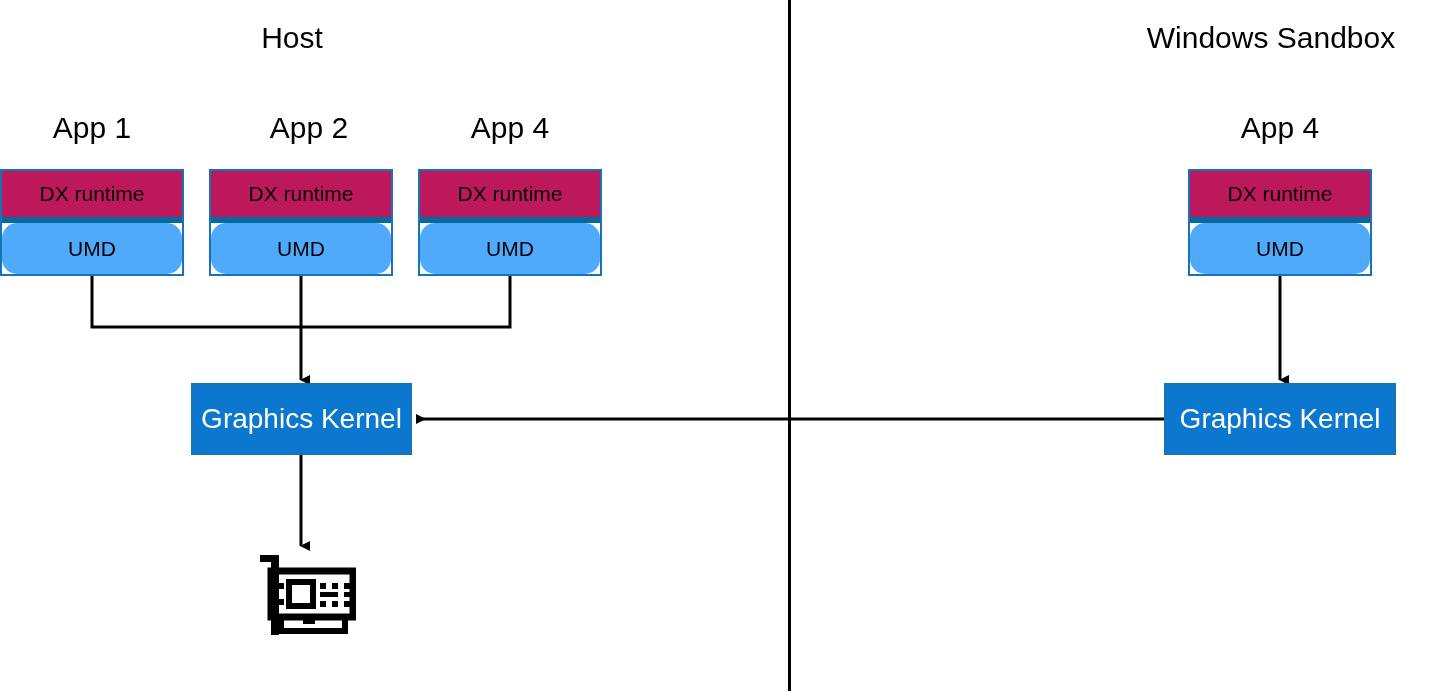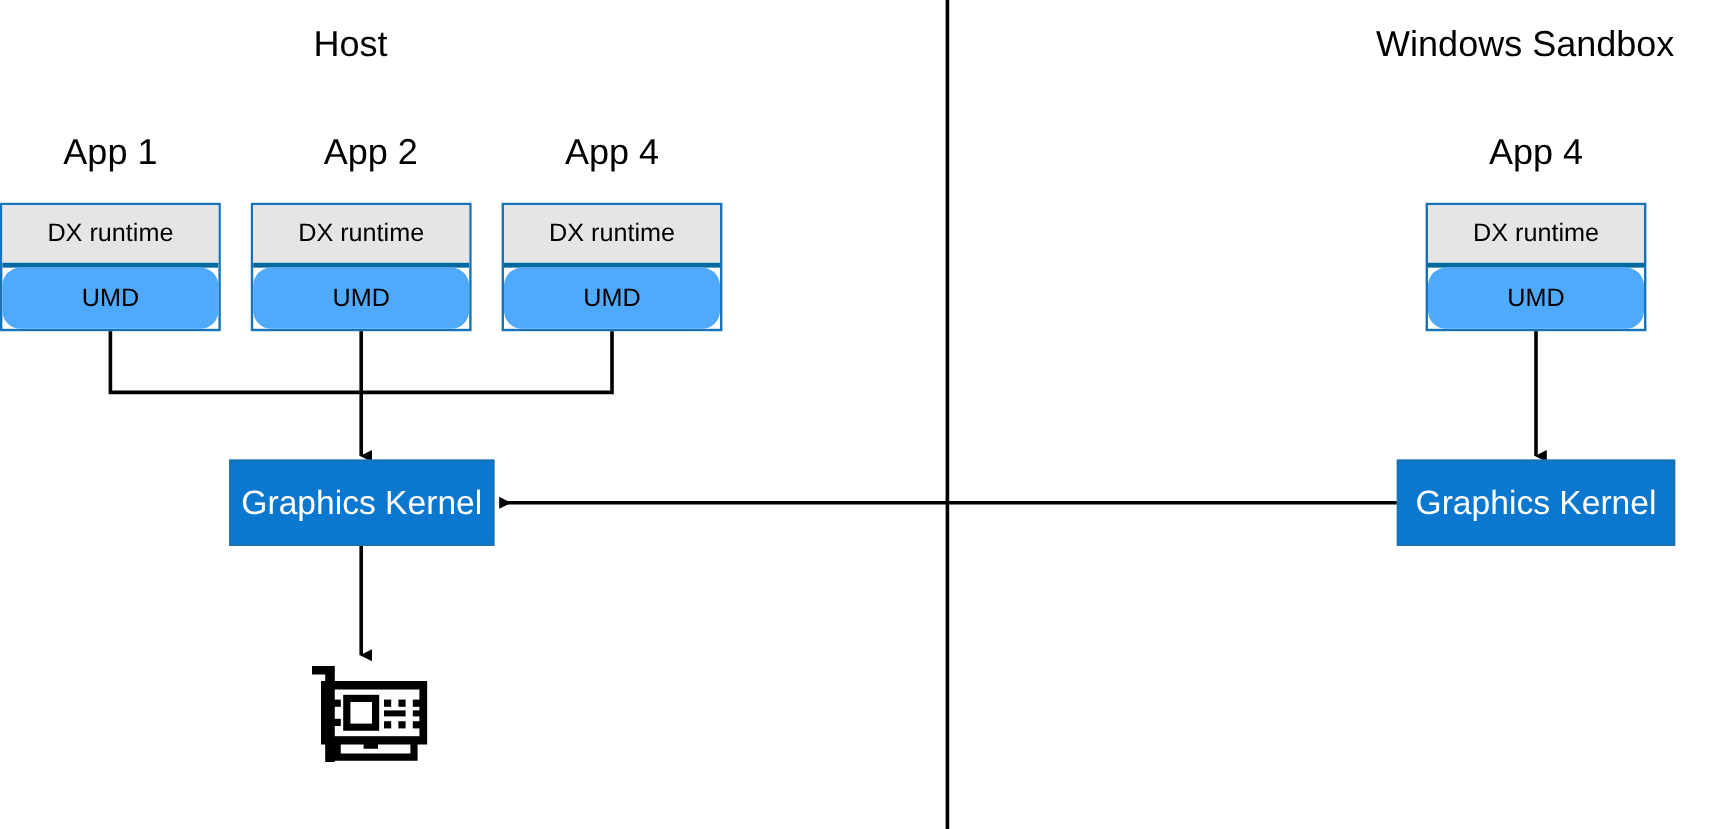--- a/index.html
+++ b/index.html
@@ -43,23 +43,23 @@
   .layer {
     box-sizing: border-box;
     display: flex;
     align-items: center;
     justify-content: center;
     font-size: 21px;
     color: #000000;
     width: 100%;
   }
   .layer-dx {
-    background: #e5e5e5;
+    background: #be185d;
     height: 52px;
-    border-bottom: 4px solid #0369a1;
+    border-bottom: 6px solid #0369a1;
   }
   .layer-umd {
     background: #4FAAFC;
     height: 51px;
     border-radius: 15px;
   }
   .kernel-box {
     position: absolute;
     box-sizing: border-box;
     background: #0C77CE;

